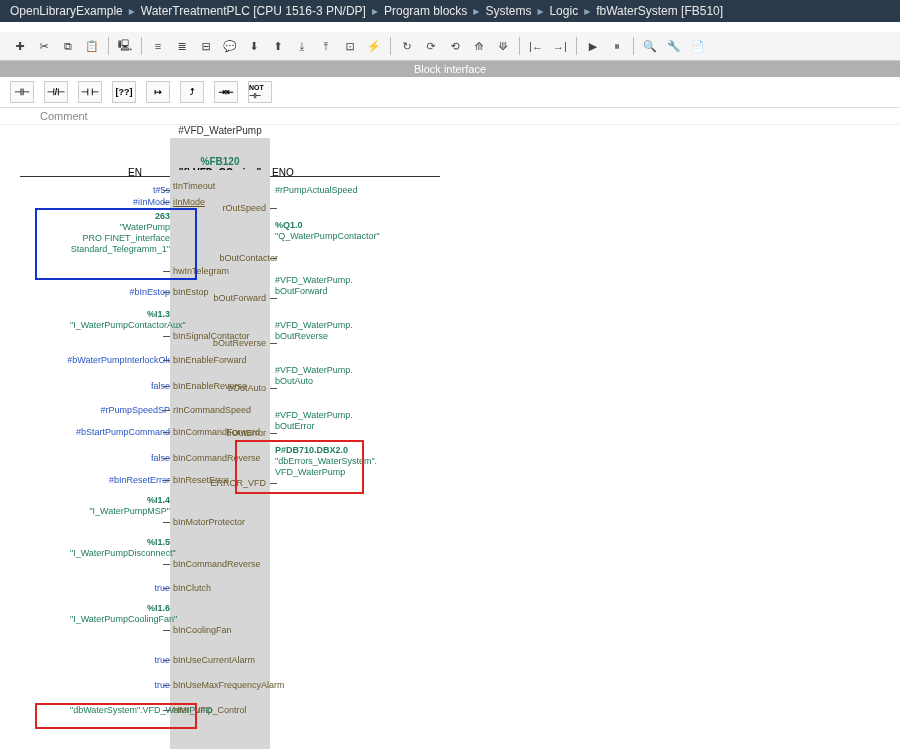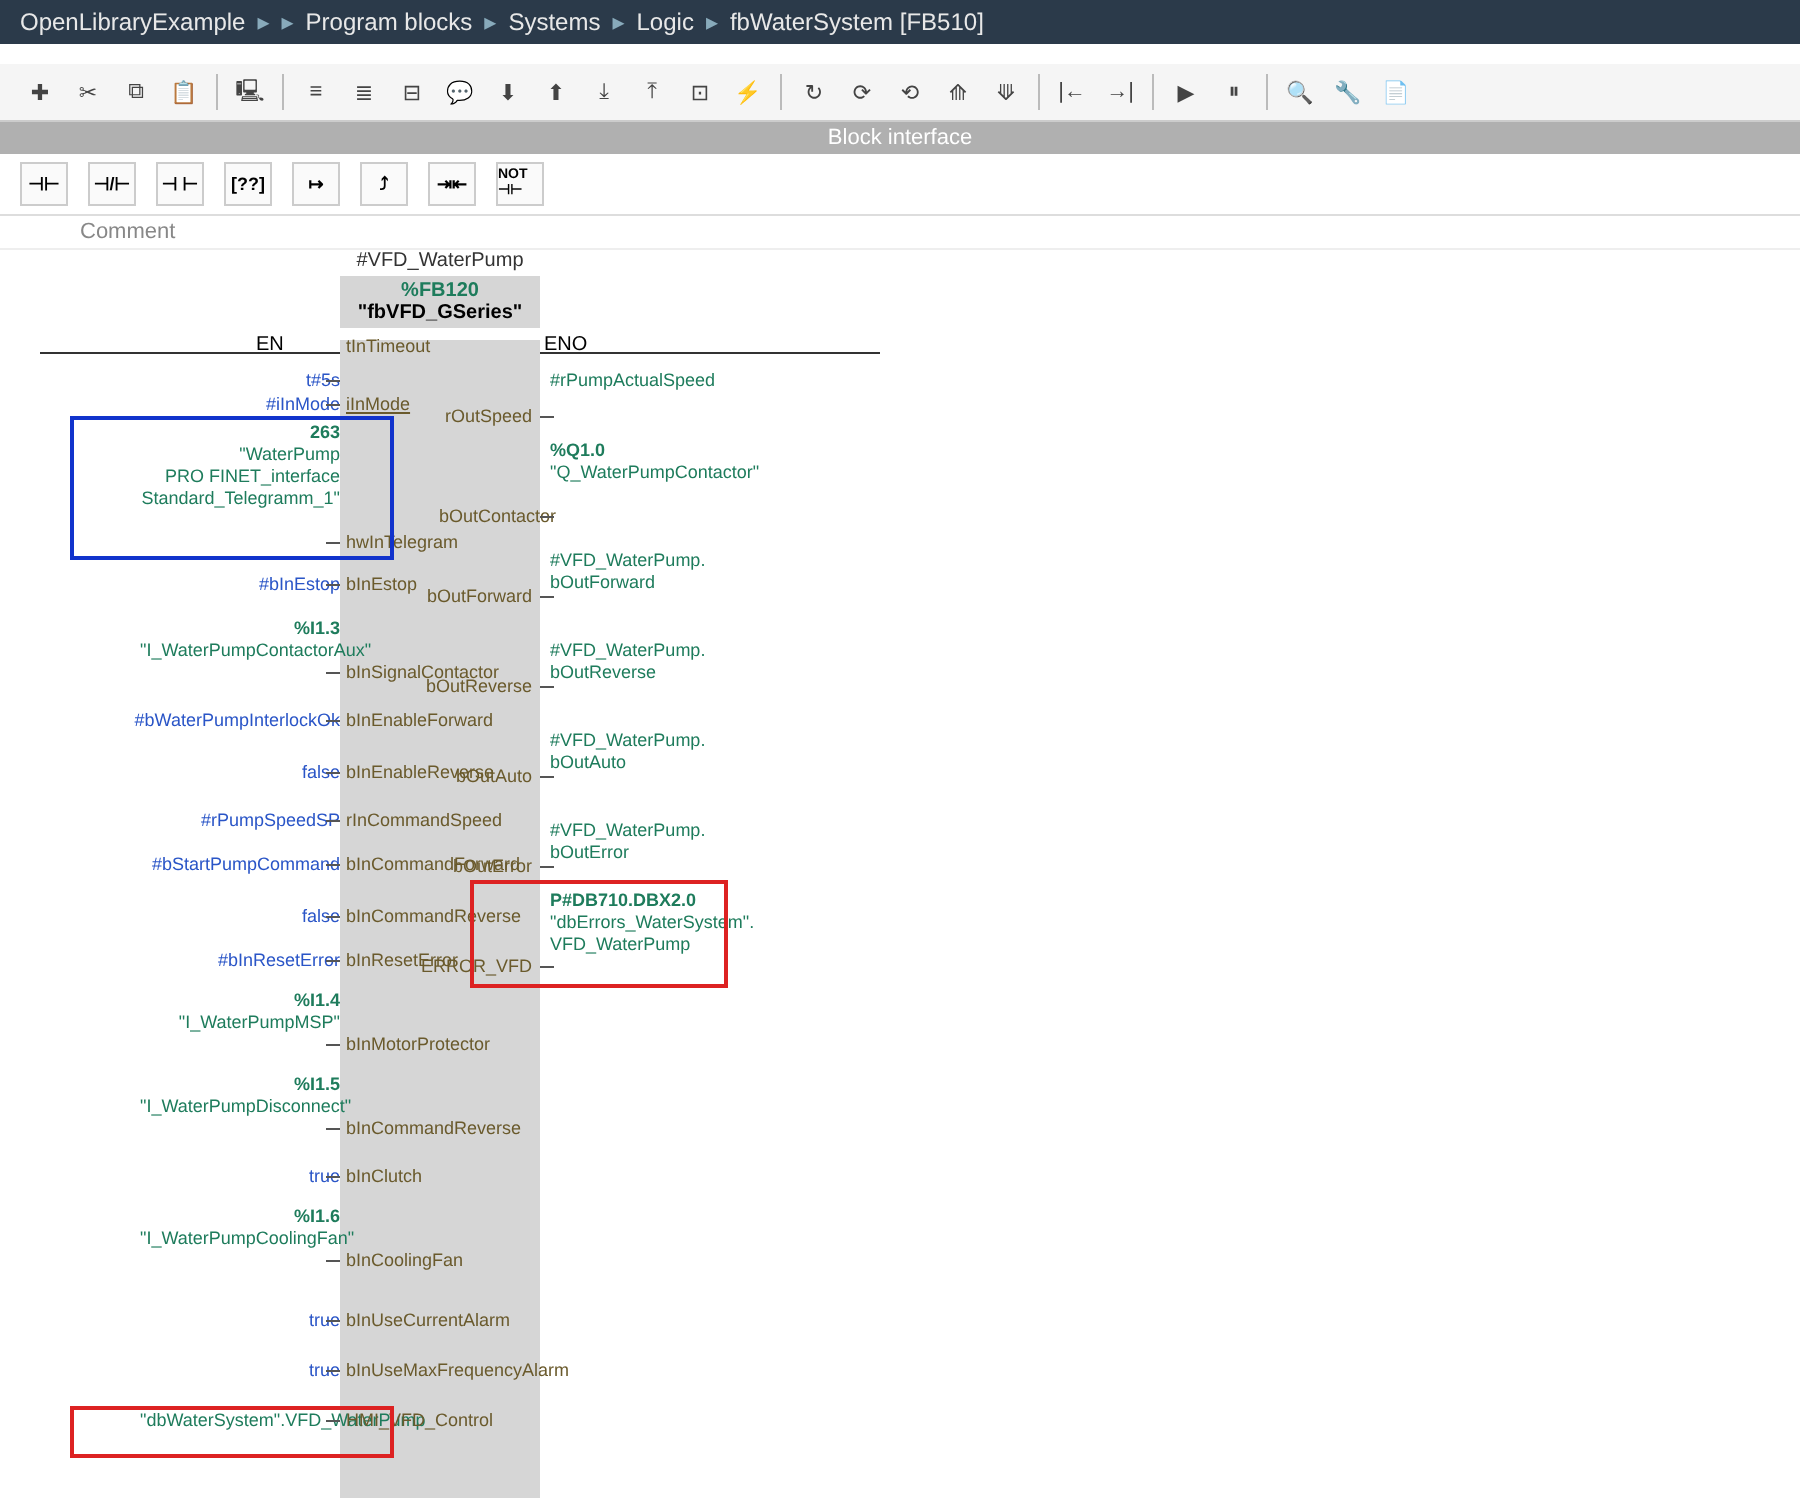--- a/index.html
+++ b/index.html
@@ -178,20 +178,21 @@
     height:1px;
     background:#555;
   }
 </style>
 </head>
 <body>
 
 <div class="breadcrumb">
   <span>OpenLibraryExample</span>
     <span class="sep">▸</span>
+  <span>WaterTreatmentPLC [CPU 1516-3 PN/DP]</span>
     <span class="sep">▸</span>
   <span>Program blocks</span>
     <span class="sep">▸</span>
   <span>Systems</span>
     <span class="sep">▸</span>
   <span>Logic</span>
     <span class="sep">▸</span>
   <span>fbWaterSystem [FB510]</span>
 </div>
 
@@ -244,35 +245,35 @@
   <span class="lbtn">⇥⇤</span>
   <span class="lbtn" style="font-size:7px;line-height:8px;">NOT
 ⊣⊢</span>
 </div>
 <div class="comment-tab">Comment</div>
 
 <div class="canvas">
 
   <div class="block-title-zone">
     <div class="inst">#VFD_WaterPump</div>
-    <div style="background:#d6d6d6; padding:2px 0; margin-top:2px;">
+    <div style="background:#d6d6d6; padding:18px 0; margin-top:2px;">
       <div class="fbnum">%FB120</div>
       <div class="fbname">"fbVFD_GSeries"</div>
     </div>
   </div>
 
   <div class="fb-box"></div>
   <div class="rail-line"></div>
   <div class="rail-line-right"></div>
   <span class="en-label">EN</span>
   <span class="eno-label">ENO</span>
 
   <div id="left-pins">
       <div class="pin-row pin-left" style="top: 60px;"><span class="val">t#5s</span></div>
-      <div class="pin-name-left" style="top: 43px; max-width: 85px;">tInTimeout</div>
+      <div class="pin-name-left" style="top: 56px; max-width: 85px;">tInTimeout</div>
       <div class="conn-dash" style="left: 163px; top: 65px;"></div>
       <div class="pin-row pin-left" style="top: 72px;"><span class="val">#iInMode</span></div>
       <div class="pin-name-left" style="top: 72px; max-width: 85px; text-decoration: underline;">iInMode</div>
       <div class="conn-dash" style="left: 163px; top: 77px;"></div>
       <div class="pin-row pin-left" style="top: 86px;"><div class="addr">263</div><div class="sym" style="max-width:100px;display:inline-block;">"WaterPump<br>PRO FINET_interface<br>Standard_Telegramm_1"</div></div>
       <div class="pin-name-left" style="top: 141px; max-width: 85px;">hwInTelegram</div>
       <div class="conn-dash" style="left: 163px; top: 146px;"></div>
       <div class="pin-row pin-left" style="top: 162px;"><span class="val">#bInEstop</span></div>
       <div class="pin-name-left" style="top: 162px; max-width: 85px;">bInEstop</div>
       <div class="conn-dash" style="left: 163px; top: 167px;"></div>

